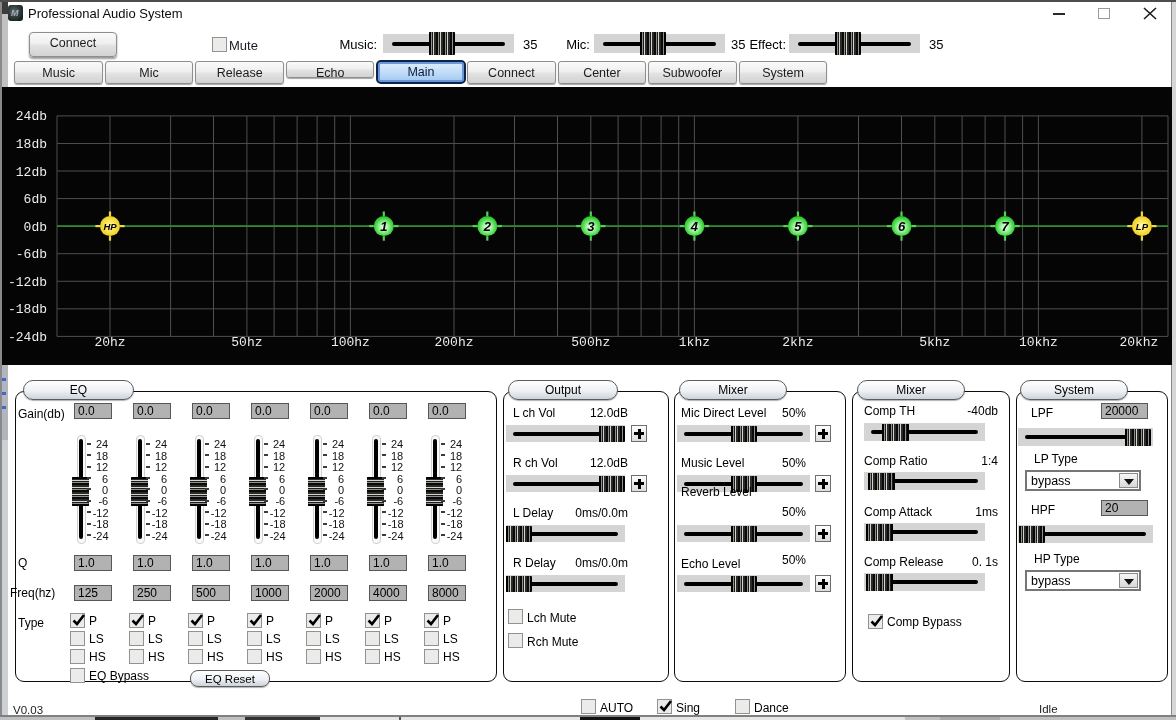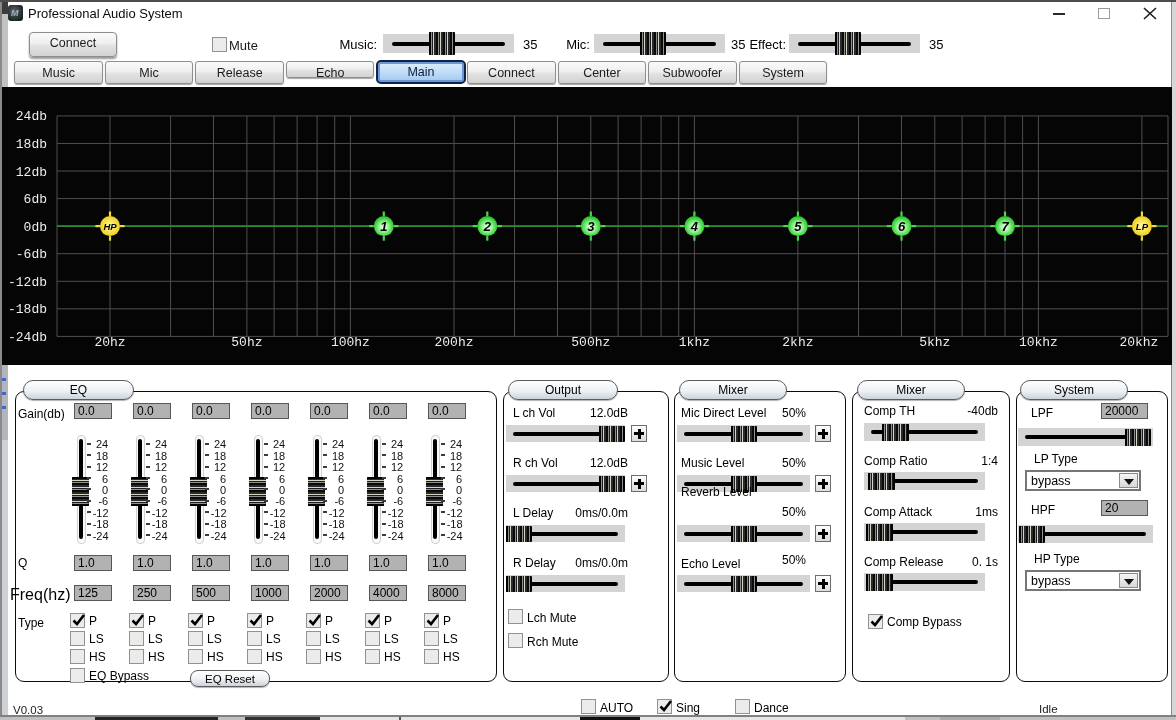--- a/index.html
+++ b/index.html
@@ -253,21 +253,21 @@
 <div class="panel" style="left:503px;top:391px;width:166px;height:291px"></div>
 <div class="pill" style="left:508px;top:380px;width:110px;height:20px;line-height:19px">Output</div>
 <div class="panel" style="left:674px;top:391px;width:172px;height:291px"></div>
 <div class="pill" style="left:679px;top:380px;width:108px;height:20px;line-height:19px">Mixer</div>
 <div class="panel" style="left:852px;top:391px;width:158px;height:291px"></div>
 <div class="pill" style="left:857px;top:380px;width:108px;height:20px;line-height:19px">Mixer</div>
 <div class="panel" style="left:1016px;top:391px;width:152px;height:291px"></div>
 <div class="pill" style="left:1020px;top:380px;width:108px;height:20px;line-height:19px">System</div>
 <div style="position:absolute;left:18px;top:407px;font-size:12px">Gain(db)</div>
 <div style="position:absolute;left:18px;top:556px;font-size:12px">Q</div>
-<div style="position:absolute;left:10px;top:586px;font-size:16px">Freq(hz)</div>
+<div style="position:absolute;left:10px;top:586px;font-size:12px">Freq(hz)</div>
 <div style="position:absolute;left:18px;top:616px;font-size:12px">Type</div>
 <div class="vbox" style="left:74px;top:403px">0.0</div>
 <div class="vbox" style="left:74px;top:555px">1.0</div>
 <div class="vbox" style="left:74px;top:585px">125</div>
 <div class="a" style="left:76.7px;top:434.5px;width:9px;height:109px;background:#fafafa;border:1px solid #d0d0d0;border-radius:4px"></div>
 <div class="vline" style="left:79.2px;top:439px;height:99.5px"></div>
 <div class="tv" style="left:72.0px;top:476.5px;width:17px;height:29px"></div>
 <div class="a" style="left:86.5px;top:442.8px;width:4.5px;height:2px;background:#3c3c3c"></div>
 <div class="a" style="left:92.7px;top:438.3px;width:15.5px;font-size:11px;text-align:right;color:#111">24</div>
 <div class="a" style="left:86.5px;top:454.2px;width:4.5px;height:2px;background:#3c3c3c"></div>

